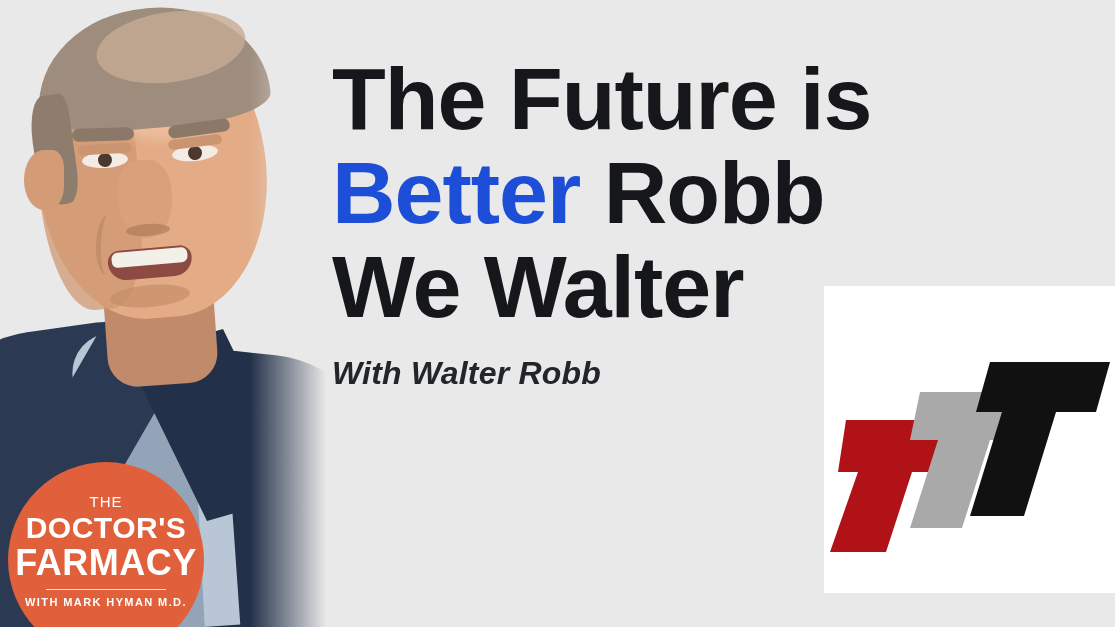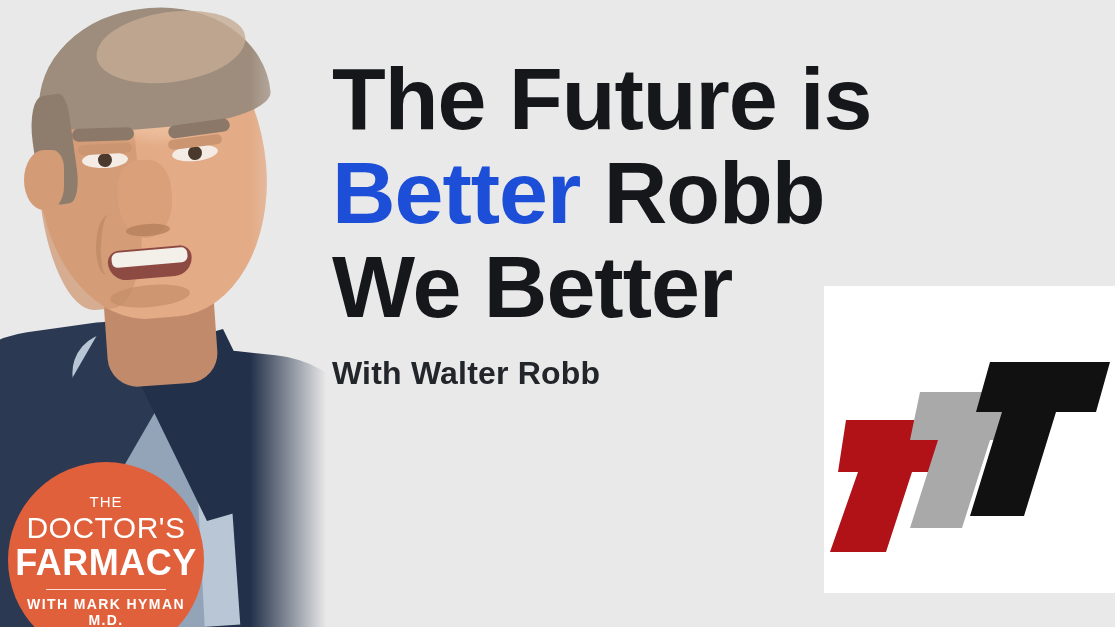--- a/index.html
+++ b/index.html
@@ -335,20 +335,21 @@
   }
   .title-line.l2 { margin-top: 8px; }
   .title-line.l3 { margin-top: 8px; }
   .highlight { color: #1d4ed8; }
   .subtitle {
     margin-top: 24px;
     font-size: 32px;
     font-weight: bold;
     color: #22262b;
     letter-spacing: 0.2px;
+    font-style: italic;
   }
 
   
   .podcast-badge {
     position: absolute;
     left: 8px;
     top: 462px;
     width: 196px;
     height: 196px;
     border-radius: 50%;
@@ -359,38 +360,38 @@
   }
   .badge-the {
     margin-top: 31px;
     font-size: 15px;
     letter-spacing: 1px;
     font-weight: normal;
   }
   .badge-doctors {
     margin-top: 2px;
     font-size: 30px;
-    font-weight: normal;
+    font-weight: bold;
     letter-spacing: 0.5px;
     line-height: 1.05;
   }
   .badge-farmacy {
     font-size: 36px;
     font-weight: bold;
     letter-spacing: 0.5px;
     line-height: 1.05;
   }
   .badge-rule {
     width: 120px;
     height: 1px;
     background: rgba(255,255,255,0.8);
     margin: 8px auto 6px auto;
   }
   .badge-with {
-    font-size: 14px;
+    font-size: 11px;
     letter-spacing: 1.4px;
     font-weight: bold;
   }
 
   
   .ttt-logo {
     position: absolute;
     left: 824px;
     top: 286px;
     width: 291px;
@@ -437,21 +438,21 @@
     <div class="mouth">
       <div class="teeth"></div>
     </div>
     <div class="chin-shadow"></div>
     <div class="portrait-fade"></div>
   </div>
 
   <div class="title-block">
     <div class="title-line l1">The Future is</div>
     <div class="title-line l2"><span class="highlight">Better</span> <span>Robb</span></div>
-    <div class="title-line l3">We Better</div>
+    <div class="title-line l3">We Walter</div>
     <div class="subtitle">With Walter Robb</div>
   </div>
 
   <div class="podcast-badge">
     <div class="badge-the">THE</div>
     <div class="badge-doctors">DOCTOR'S</div>
     <div class="badge-farmacy">FARMACY</div>
     <div class="badge-rule"></div>
     <div class="badge-with">WITH MARK HYMAN M.D.</div>
   </div>

